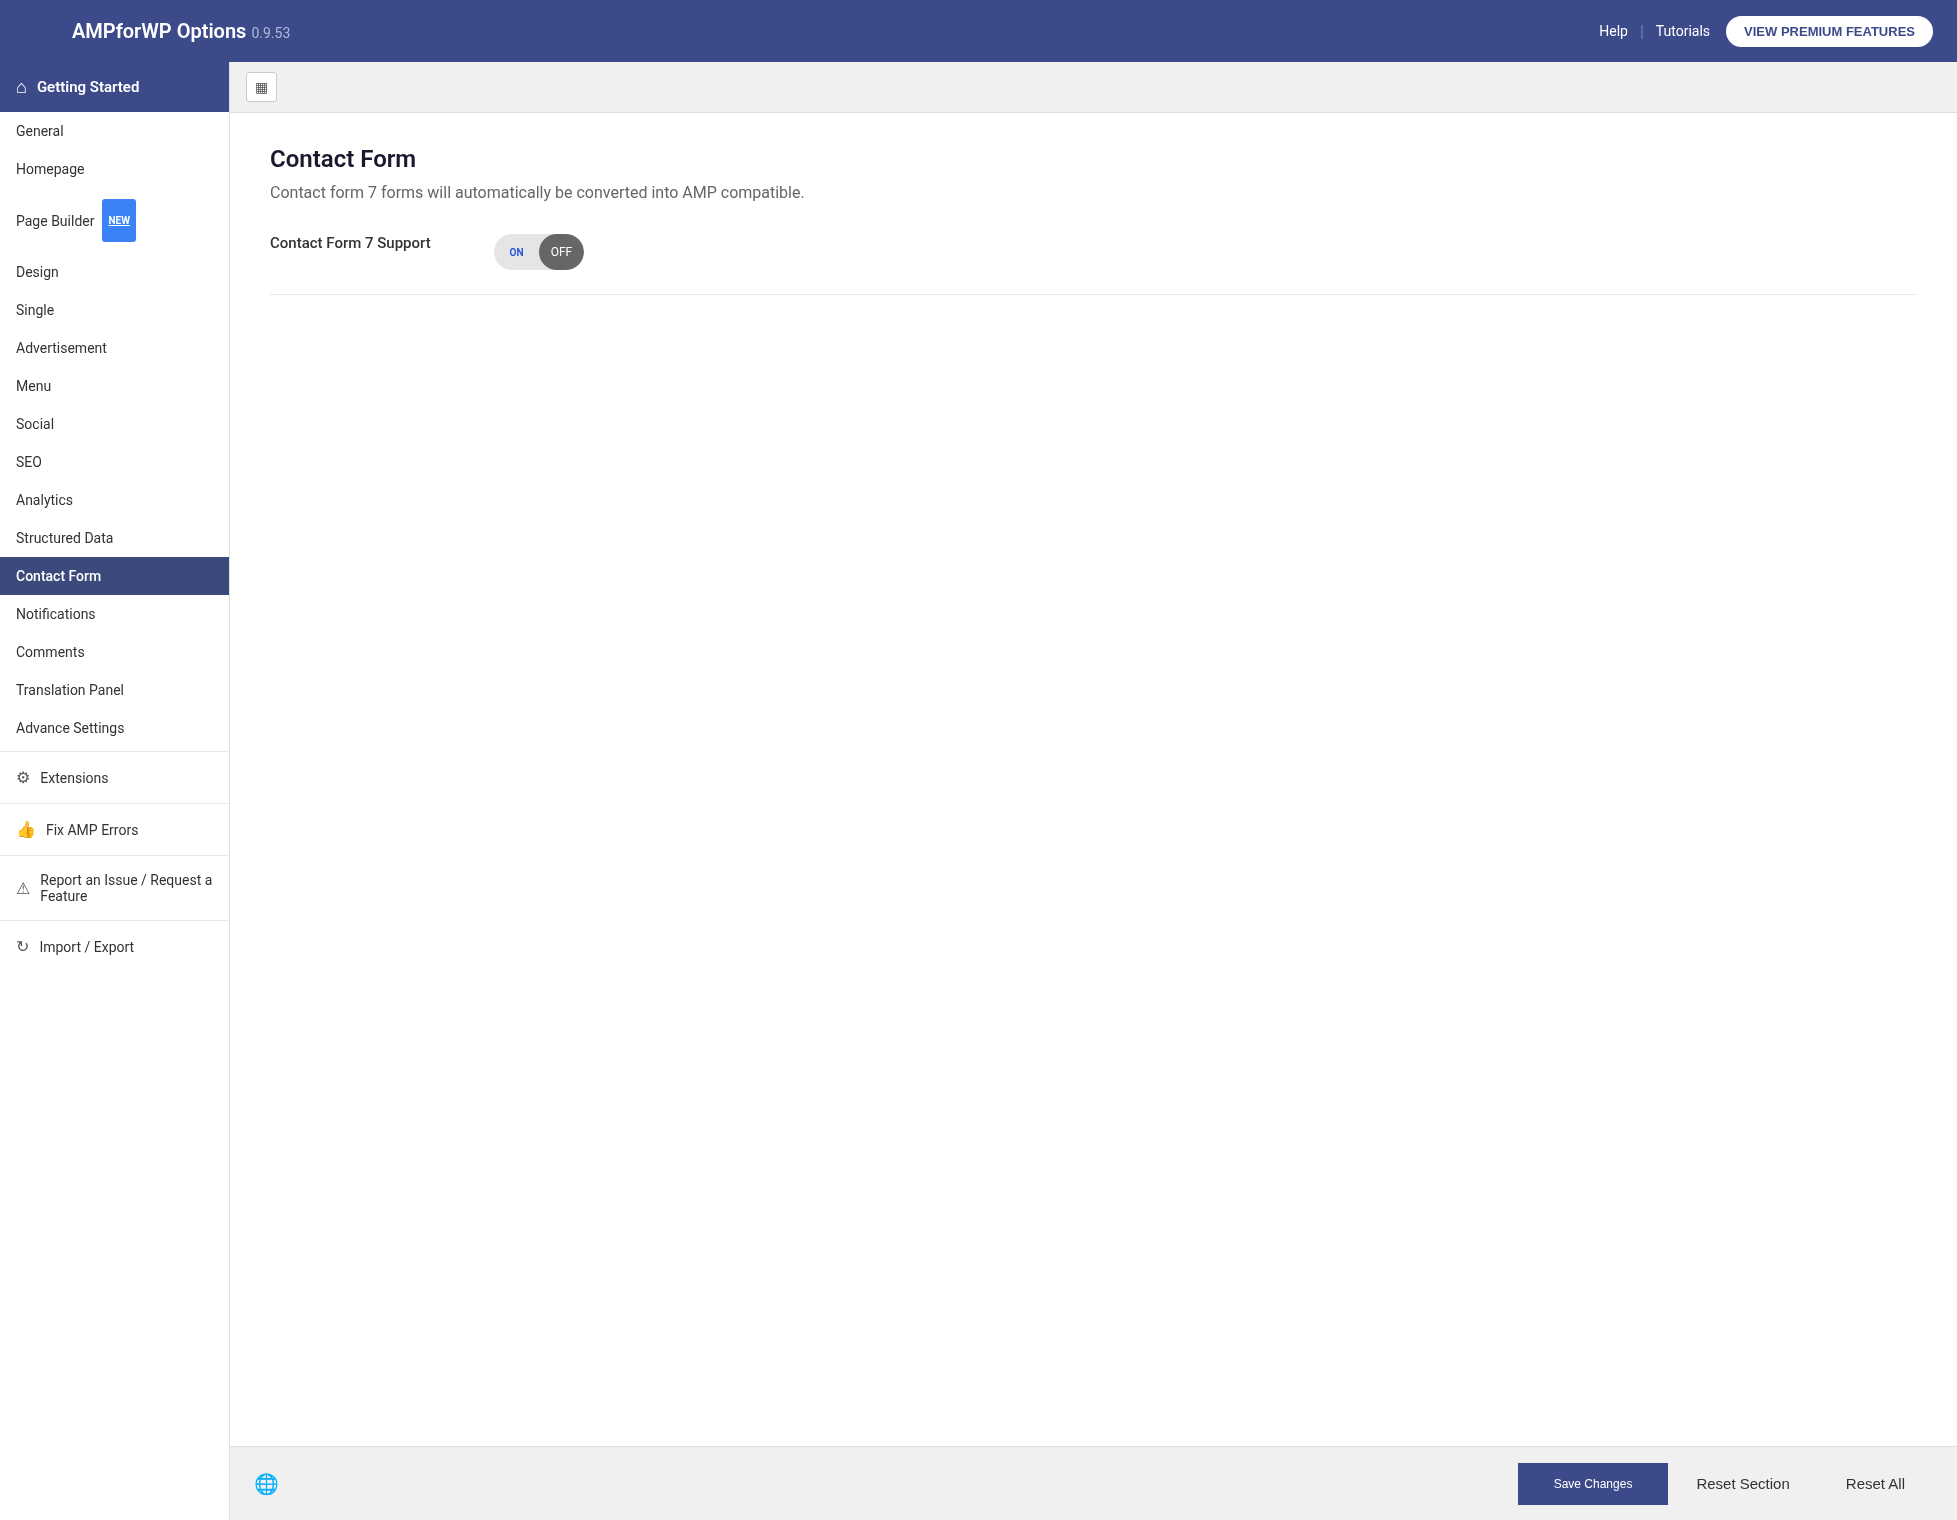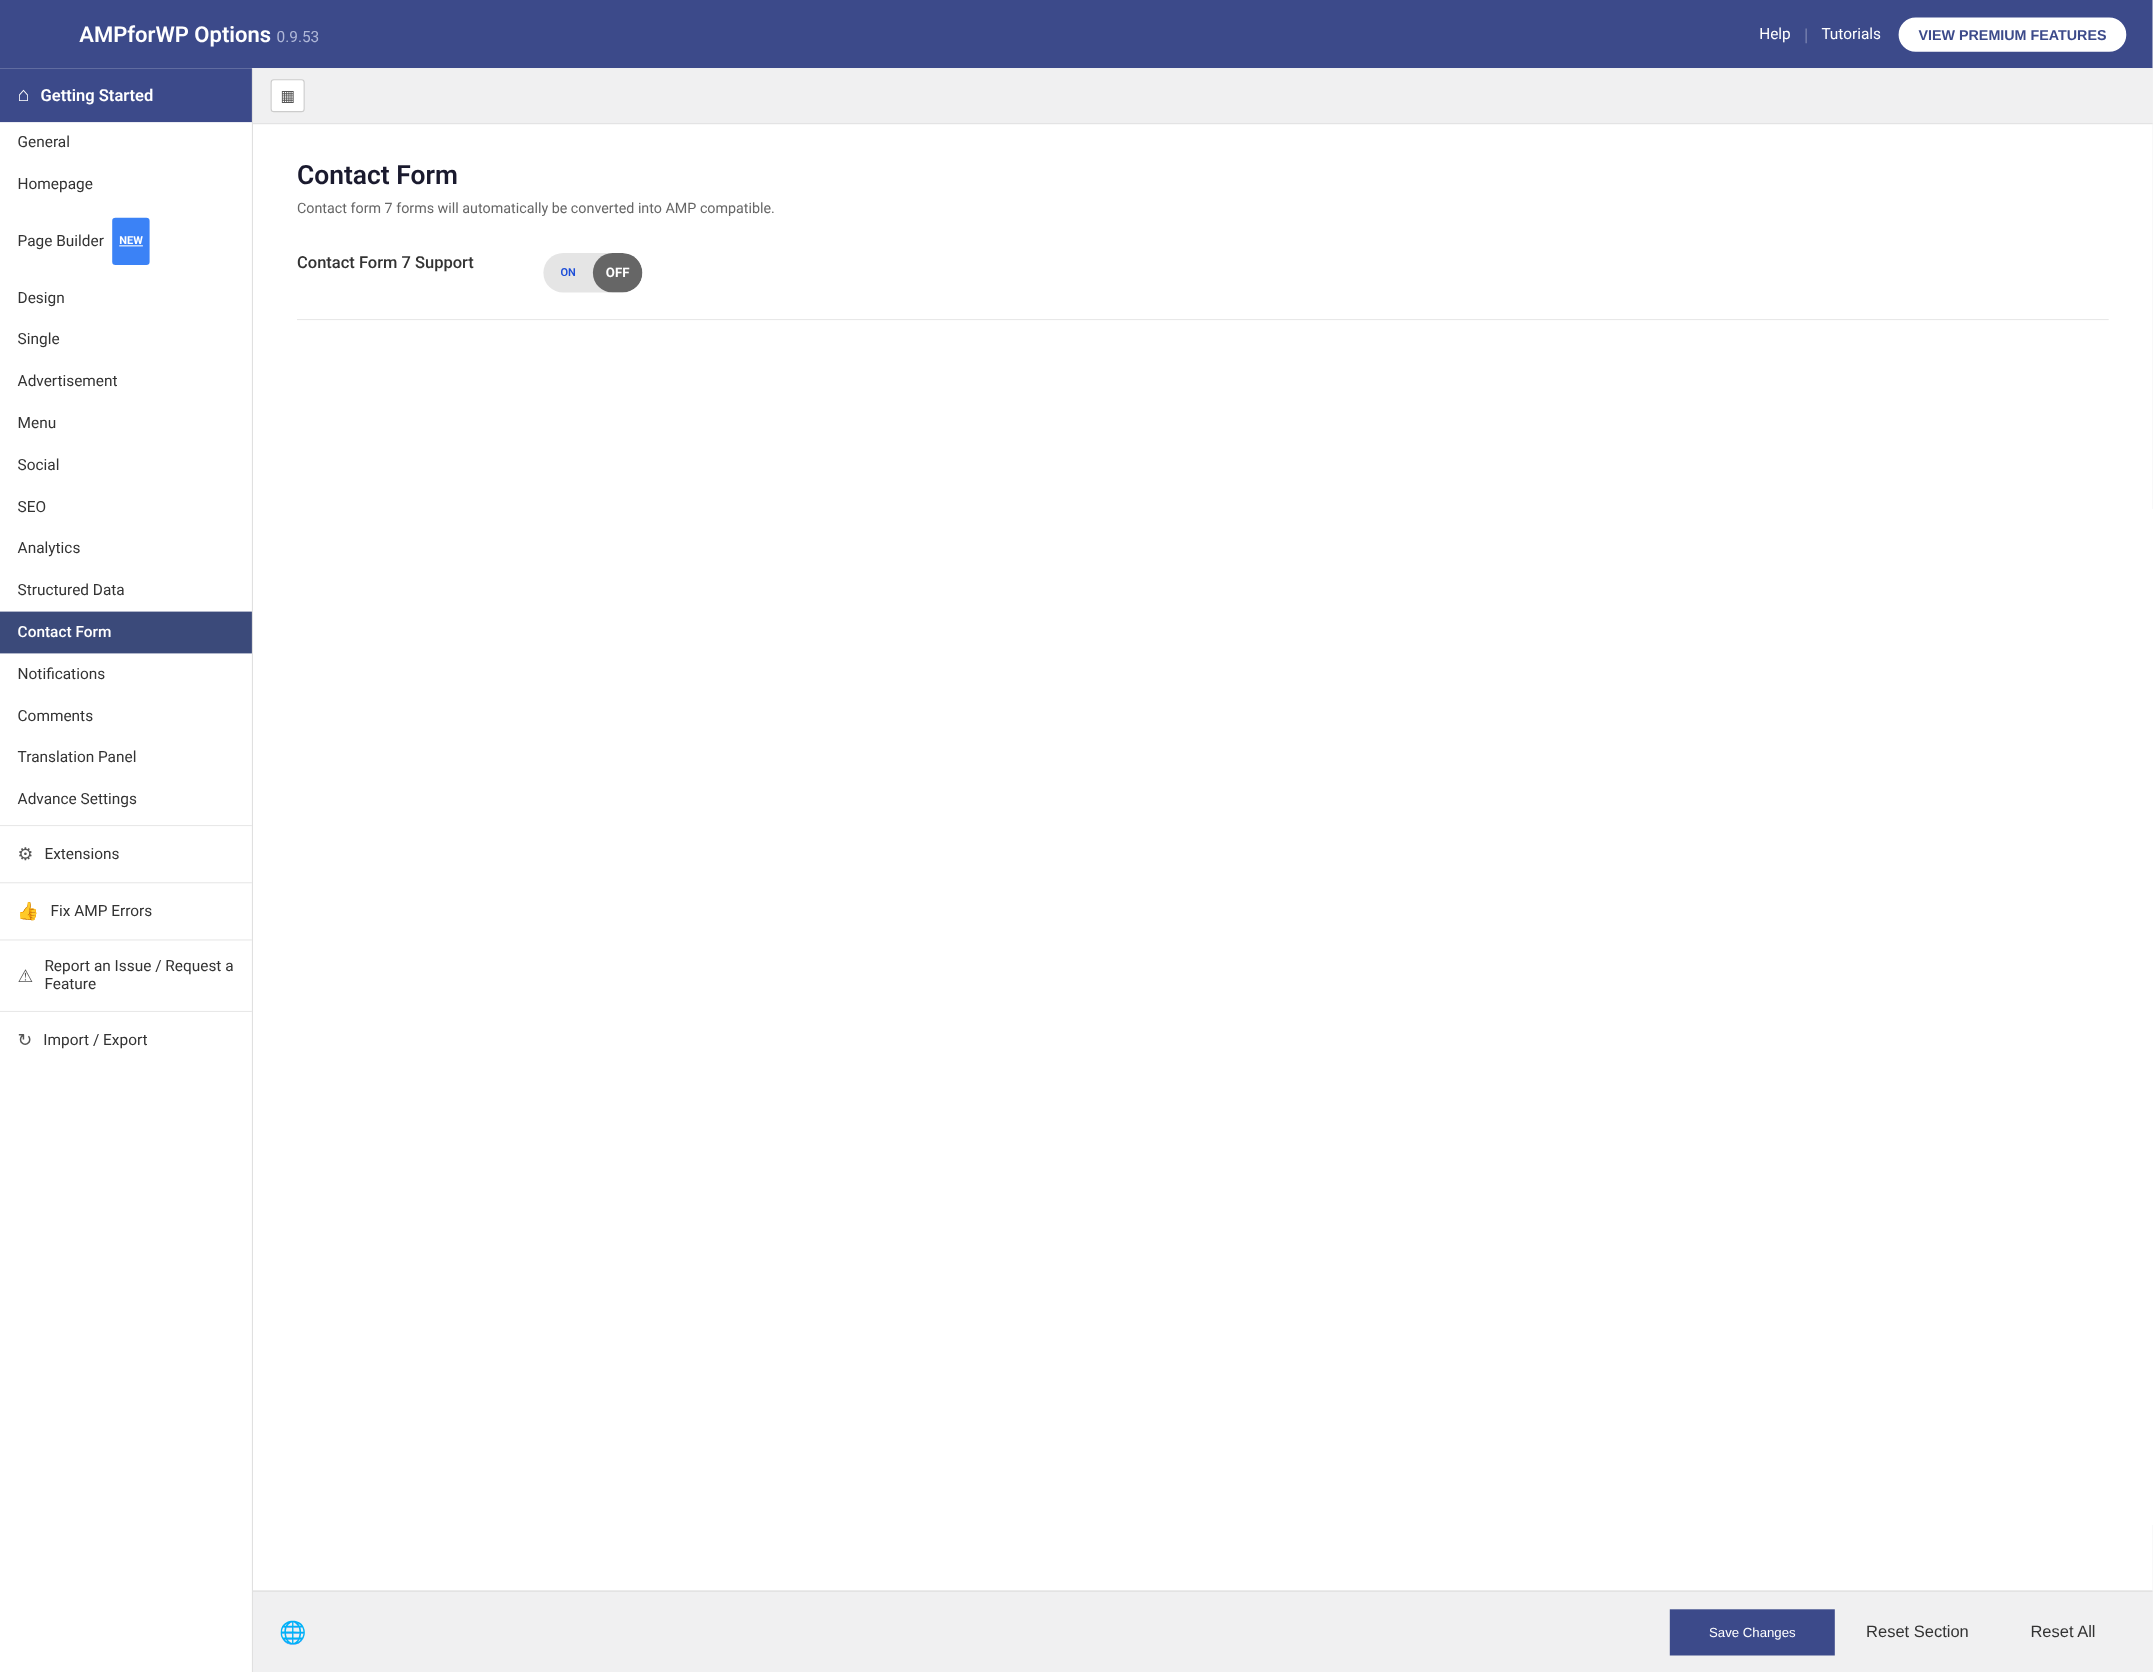--- a/index.html
+++ b/index.html
@@ -155,21 +155,21 @@
       flex: 1;
       padding: 32px 40px;
     }
     .section-title {
       font-size: 24px;
       font-weight: 600;
       color: #1a1a2e;
       margin-bottom: 10px;
     }
     .section-desc {
-      font-size: 13px;
+      font-size: 16px;
       color: #666;
       margin-bottom: 32px;
     }
 
     
     .toggle-row {
       display: flex;
       align-items: flex-start;
       gap: 24px;
       margin-bottom: 24px;
@@ -199,21 +199,21 @@
       padding: 0 6px;
       height: 100%;
       display: flex;
       align-items: center;
       justify-content: center;
     }
     .toggle-off {
       flex: 1;
       text-align: center;
       font-size: 12px;
-      font-weight: 700;
+      font-weight: 400;
       color: #fff;
       background: #666;
       border-radius: 30px;
       height: 100%;
       display: flex;
       align-items: center;
       justify-content: center;
       padding: 0 6px;
     }
     .separator {

